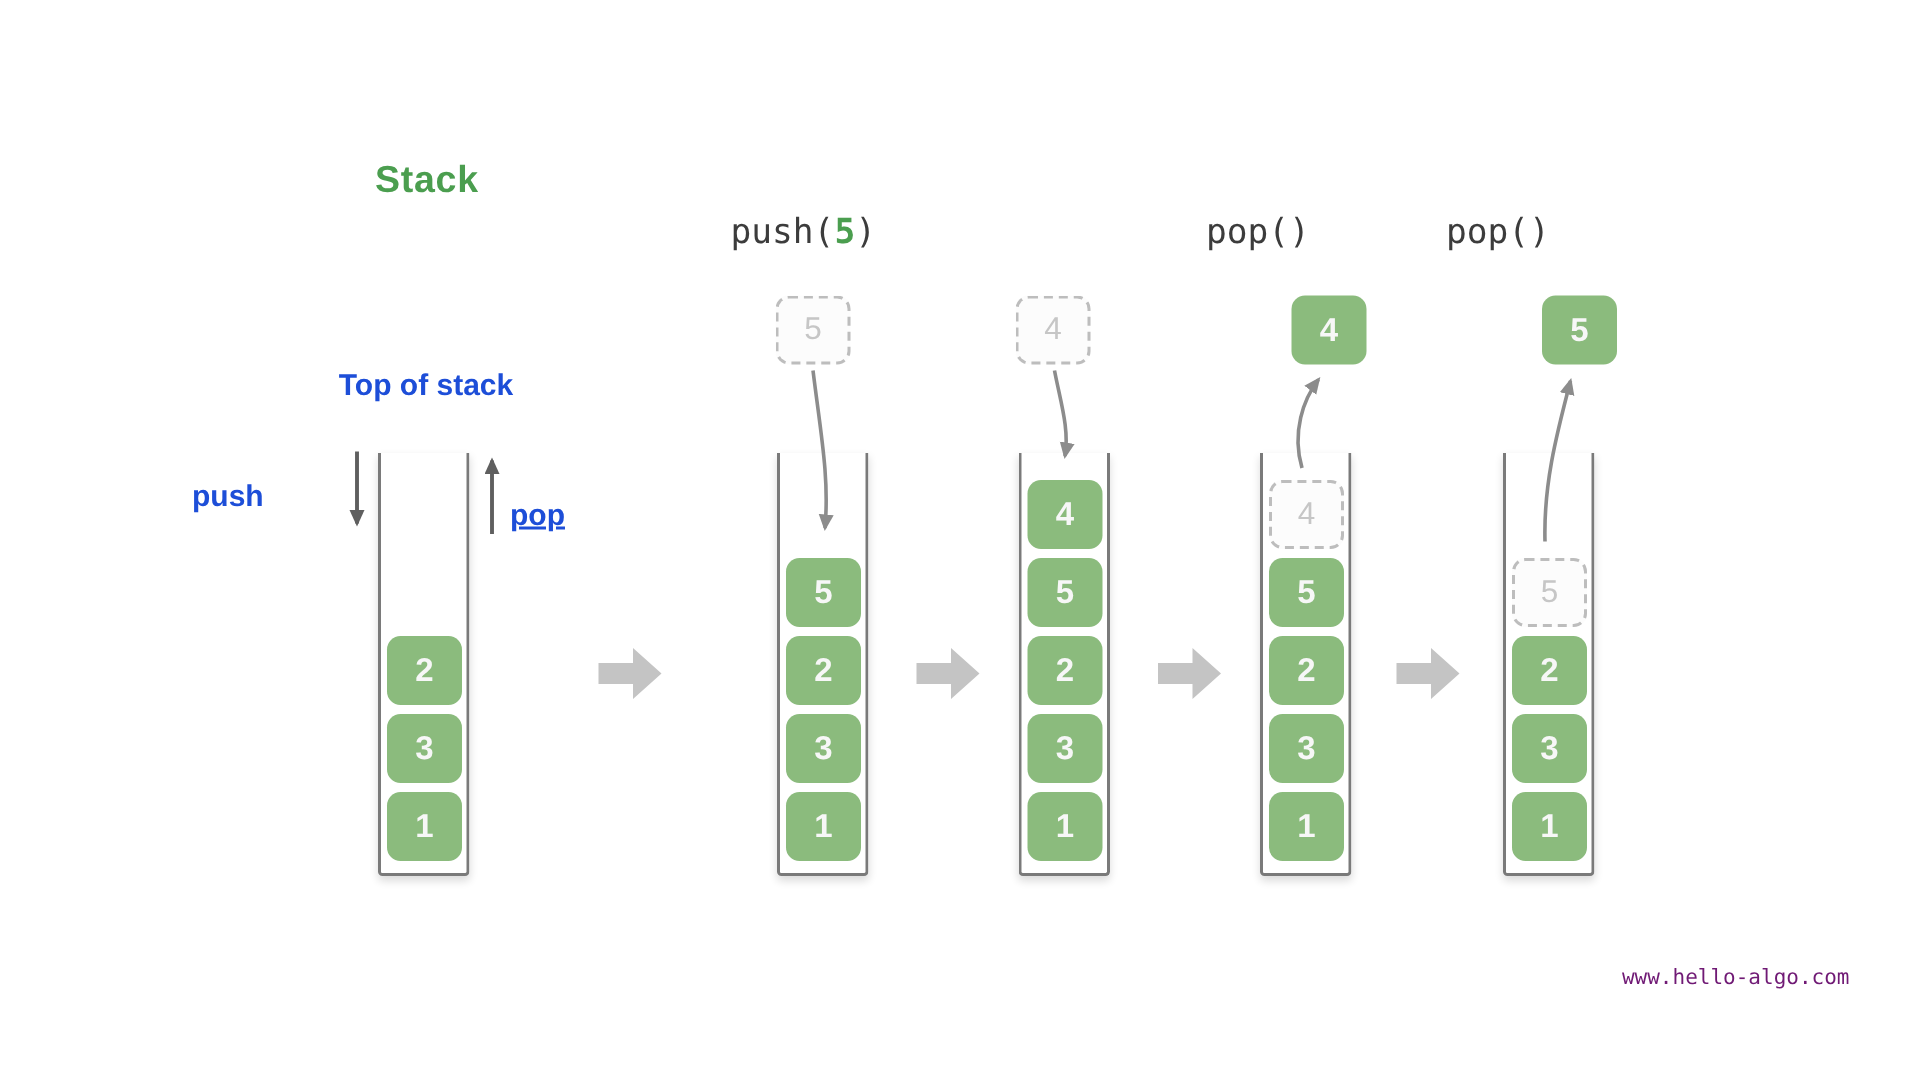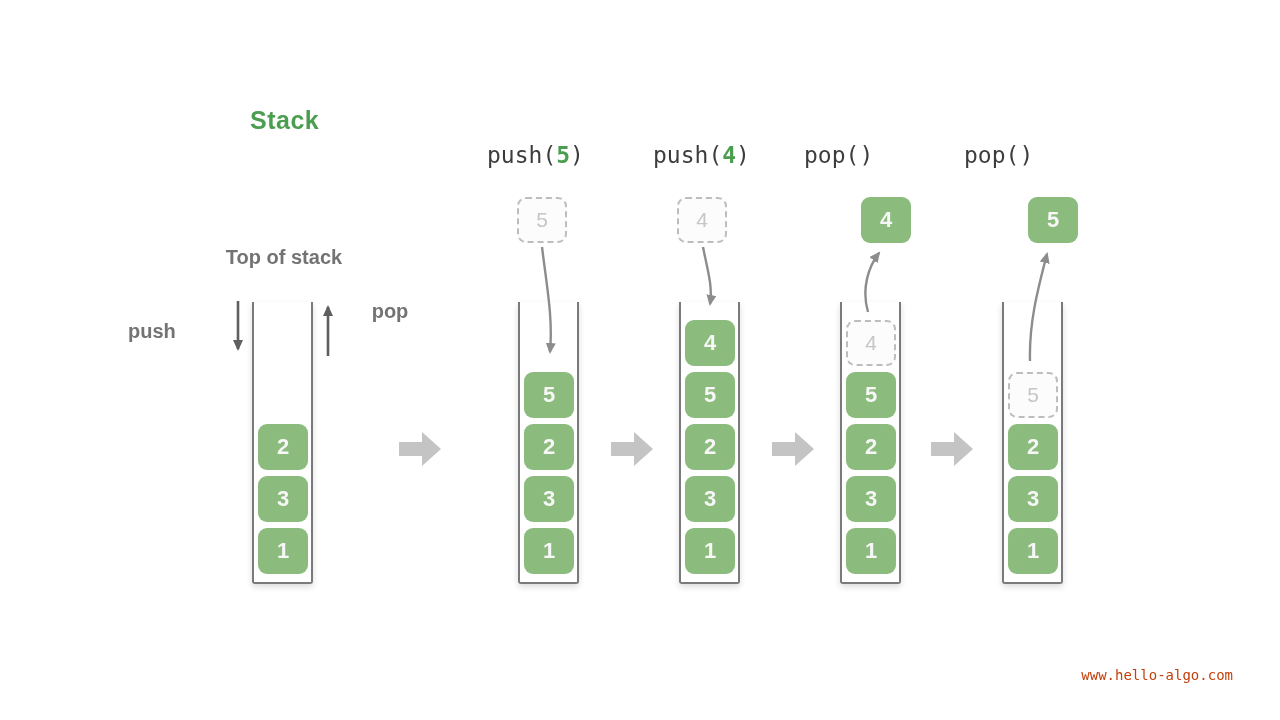--- a/index.html
+++ b/index.html
@@ -5,26 +5,26 @@
   html,body{margin:0;padding:0;background:#ffffff;}
   .canvas{
     position:relative;width:1280px;height:720px;background:#ffffff;overflow:hidden;
     font-family:"Liberation Sans",sans-serif;
   }
   .title{
     position:absolute;left:250px;top:106px;
     font-size:25px;font-weight:bold;color:#4b9e4f;letter-spacing:.5px;
   }
   .caption{
-    position:absolute;font-size:20px;font-weight:bold;color:#737373;text-align:center;
+    position:absolute;font-size:20px;font-weight:bold;color:#1d4ed8;text-align:center;
   }
   .cap-top{left:184px;top:246px;width:200px;}
   .cap-bottom{left:159px;top:614px;width:250px;}
   .cap-push{left:128px;top:320px;width:100px;text-align:left;}
-  .cap-pop{left:340px;top:300px;width:100px;text-align:center;}
+  .cap-pop{left:340px;top:333px;width:100px;text-align:left;text-decoration:underline;}
   .op{
     position:absolute;top:142px;width:160px;height:30px;text-align:left;
     font-family:"DejaVu Sans Mono",monospace;font-size:23px;color:#3c3c3c;white-space:pre;
   }
   .op .arg{color:#4b9e4f;font-weight:bold;}
   .op-1{left:487px;} .op-2{left:653px;} .op-3{left:804px;} .op-4{left:964px;}
   .well{
     position:absolute;top:302px;width:61px;height:282px;
     border:2px solid #7a7a7a;border-top:none;border-radius:0 0 3px 3px;
     background:#ffffff;box-shadow:0 3px 6px rgba(0,0,0,.14);
@@ -40,35 +40,34 @@
     background:#fcfcfc;border:2px dashed #bdbdbd;color:#c6c6c6;font-weight:normal;
     font-size:21px;
   }
   .x1{left:258px;} .x2{left:524px;} .x3{left:685px;} .x4{left:846px;} .x5{left:1008px;}
   .r0{top:320px;} .r1{top:372px;} .r2{top:424px;} .r3{top:476px;} .r4{top:528px;}
   .float{top:197px;}
   .fx-g5{left:517px;} .fx-g4{left:677px;} .fx-s4{left:861px;} .fx-s5{left:1028px;}
   .overlay{position:absolute;left:0;top:0;width:1280px;height:720px;pointer-events:none;}
   .watermark{
     position:absolute;right:47px;top:644px;
-    font-family:"DejaVu Sans Mono",monospace;font-size:14px;color:#c2410c;margin-top:23px;
+    font-family:"DejaVu Sans Mono",monospace;font-size:14px;color:#701a75;
   }
 </style>
 </head>
 <body>
 
 <div class="canvas">
 
   <div class="title">Stack</div>
   <div class="caption cap-top">Top of stack</div>
   <div class="caption cap-push">push</div>
   <div class="caption cap-pop">pop</div>
 
   <div class="op op-1"><span>push(</span><span class="arg">5</span><span>)</span></div>
-  <div class="op op-2"><span>push(</span><span class="arg">4</span><span>)</span></div>
   <div class="op op-3"><span>pop()</span><span class="arg"></span><span></span></div>
   <div class="op op-4"><span>pop()</span><span class="arg"></span><span></span></div>
 
   <div class="well well-1"></div>
   <div class="well well-2"></div>
   <div class="well well-3"></div>
   <div class="well well-4"></div>
   <div class="well well-5"></div>
 
   <div class="cell x1 r2">2</div>

